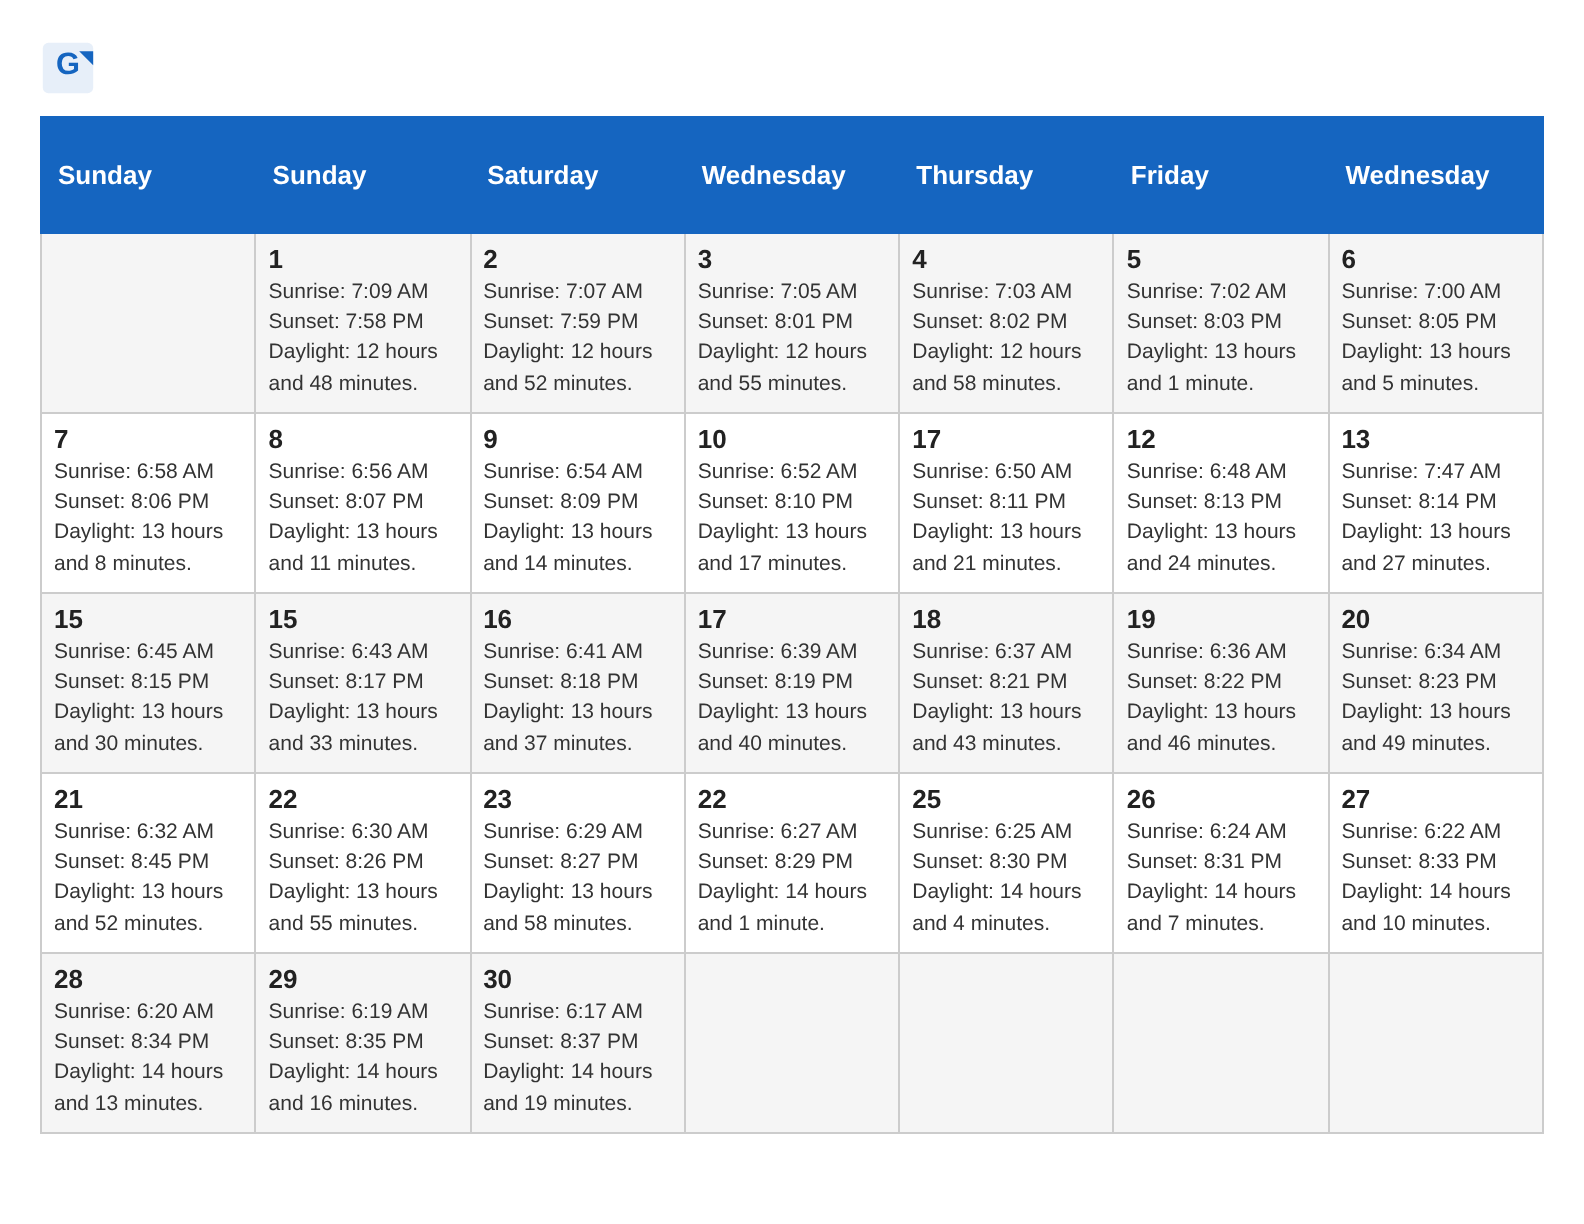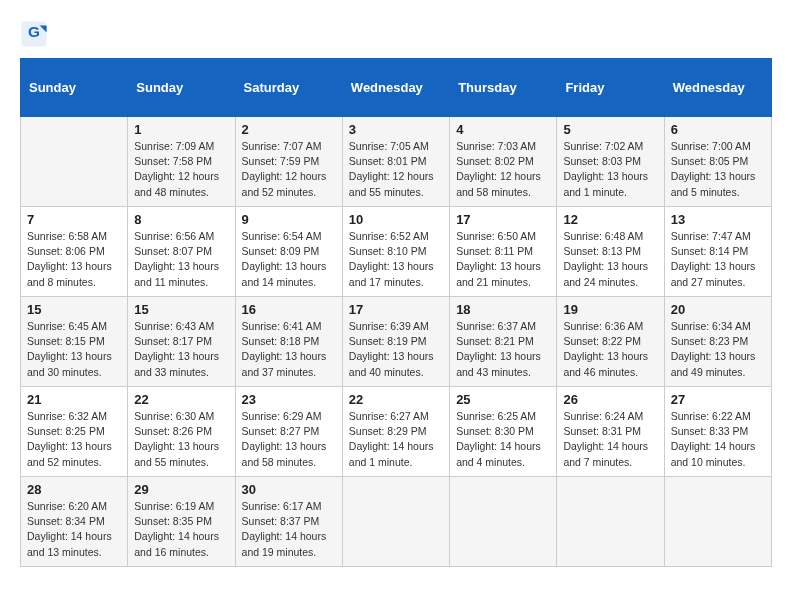--- a/index.html
+++ b/index.html
@@ -265,21 +265,21 @@
           <div class="day-info">Sunrise: 6:34 AM
 Sunset: 8:23 PM
 Daylight: 13 hours
 and 49 minutes.</div>
         </td>
       </tr>
       <tr>
         <td>
           <span class="day-number">21</span>
           <div class="day-info">Sunrise: 6:32 AM
-Sunset: 8:25 PM
+Sunset: 8:45 PM
 Daylight: 13 hours
 and 52 minutes.</div>
         </td>
         <td>
           <span class="day-number">22</span>
           <div class="day-info">Sunrise: 6:30 AM
 Sunset: 8:26 PM
 Daylight: 13 hours
 and 55 minutes.</div>
         </td>

